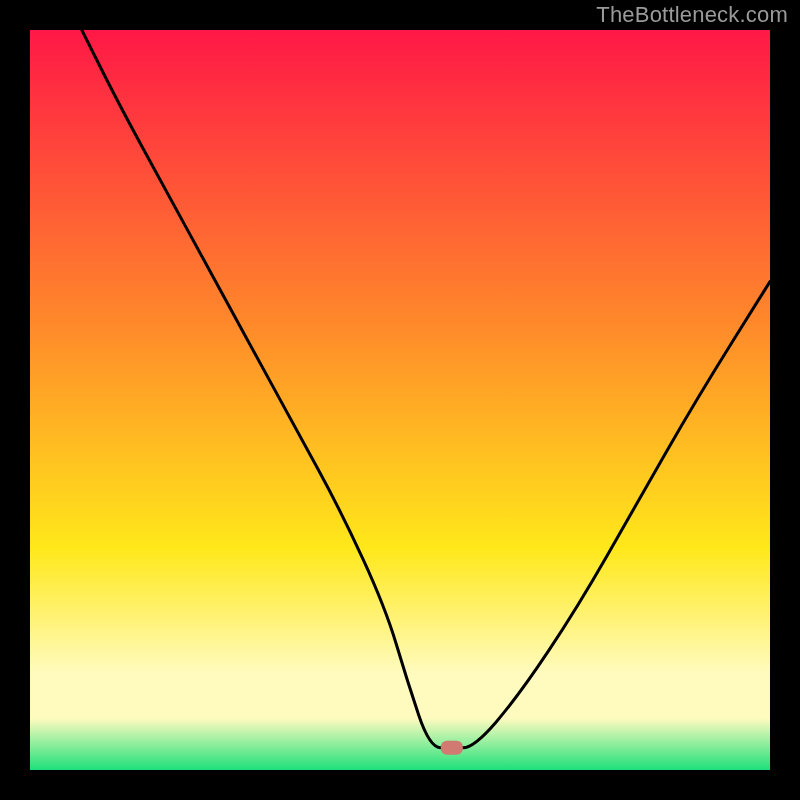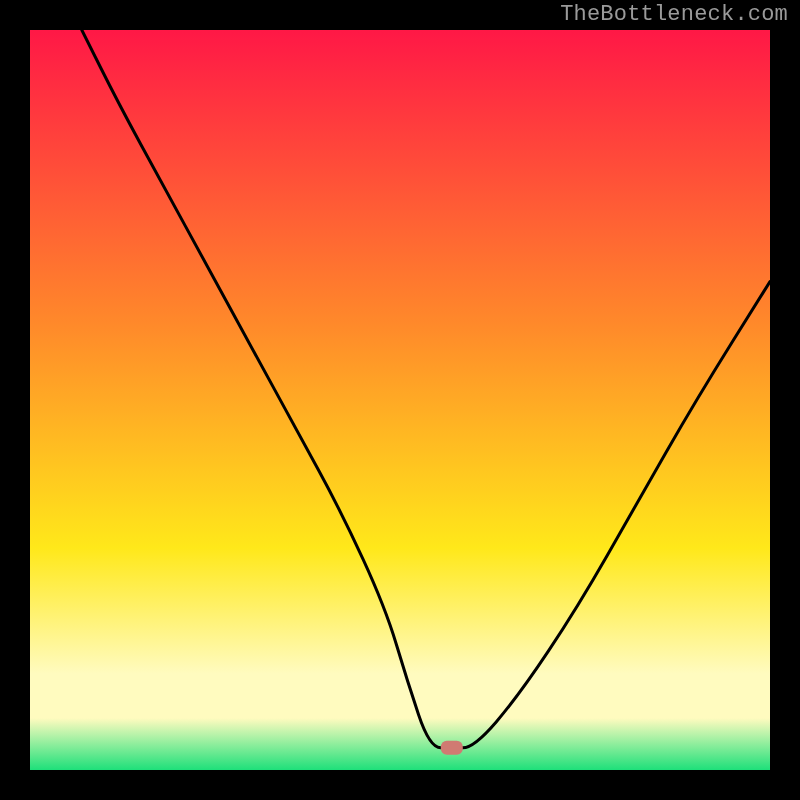--- a/index.html
+++ b/index.html
@@ -9,21 +9,20 @@
     height: 800px;
     background: #000;
     overflow: hidden;
     font-family: Arial, Helvetica, sans-serif;
   }
   .frame {
     position: relative;
     width: 800px;
     height: 800px;
     background: #000;
-    font-family: Liberation Mono, monospace;
   }
   .watermark {
     position: absolute;
     top: 2px;
     right: 12px;
     color: #9a9a9a;
     font-size: 22px;
     font-weight: 500;
     letter-spacing: 0.2px;
     z-index: 10;

